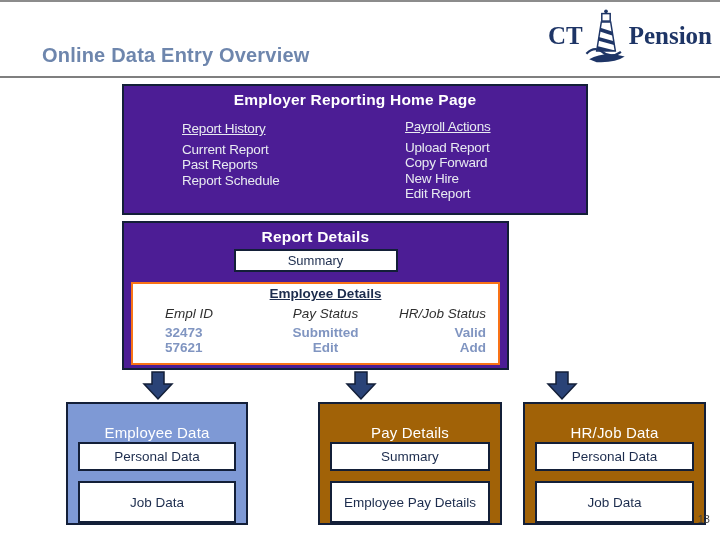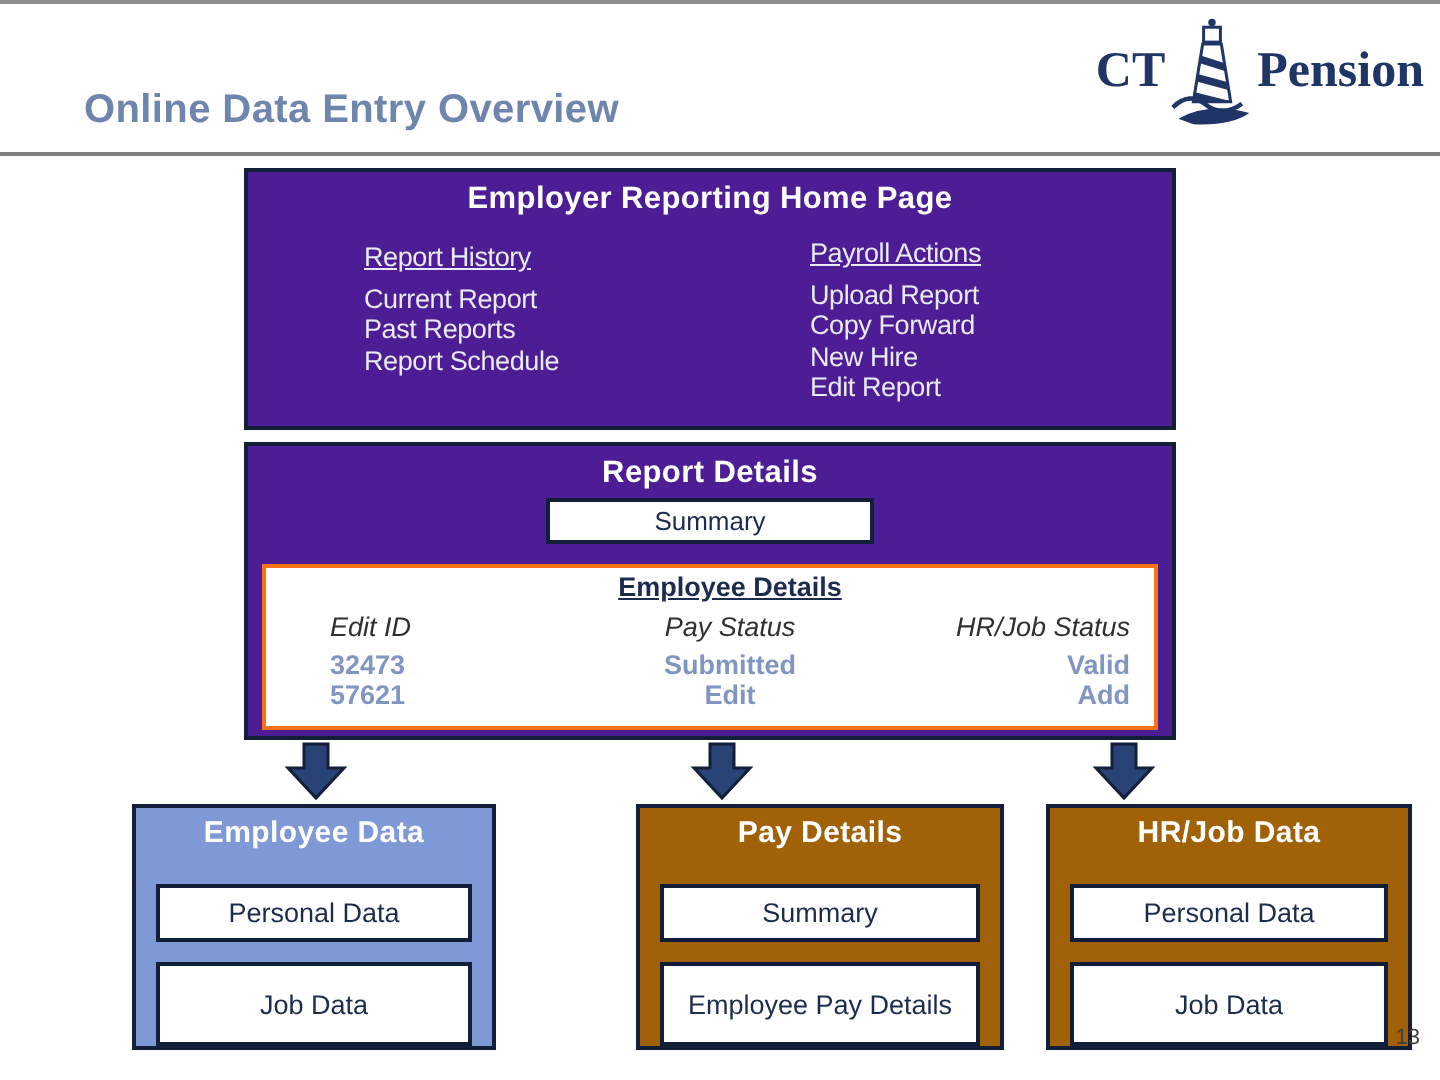--- a/index.html
+++ b/index.html
@@ -13,21 +13,21 @@
     color:#6e86ad;letter-spacing:.2px;white-space:nowrap;
   }
   .title-rule{position:absolute;top:76px;left:0;width:720px;height:0;border-top:2px solid #7f7f7f;}
   
   .logo{position:absolute;top:6px;right:8px;height:60px;display:flex;align-items:center;gap:3px;
         font-family:"Liberation Serif", serif;font-weight:bold;color:#1e3566;font-size:25px;}
   .logo .lh{width:44px;height:56px;margin:0 -2px;}
   
   .navy-box{position:absolute;background:#4c1d95;border:2px solid #131f38;box-sizing:border-box;}
   .box-home{left:122px;top:84px;width:466px;height:131px;}
-  .box-report{left:122px;top:221px;width:466px;height:149px;}
+  .box-report{left:122px;top:221px;width:387px;height:149px;}
   .navy-box h2{
     margin:0;text-align:center;padding-top:5px;font-size:15.5px;font-weight:bold;color:#ffffff;
     letter-spacing:.2px;
   }
   .link-group{position:absolute;font-size:13.5px;color:#e8ebf1;letter-spacing:-.2px;line-height:15.5px;}
   .lg-left{left:58px;top:35px;}
   .lg-right{left:281px;top:33px;}
   .link-group .grp-head{text-decoration:underline;margin-bottom:5px;cursor:pointer;}
   .link-group .lnk{cursor:pointer;}
   
@@ -52,21 +52,21 @@
   .ed-c1{text-align:left;}
   .ed-c2{text-align:center;}
   .ed-c3{text-align:right;}
   
   .arrow{position:absolute;top:371px;width:34px;height:30px;}
   
   .col{position:absolute;top:402px;height:123px;border:2px solid #131f38;box-sizing:border-box;}
   .col-light{background:#7e99d5;}
   .col-dark{background:#a16207;margin-left:48px;}
   .col .col-head{
-    padding-top:4px;text-align:center;font-size:15px;font-weight:bold;color:#ffffff;letter-spacing:.2px;
+    padding-top:20px;text-align:center;font-size:15px;font-weight:normal;color:#ffffff;letter-spacing:.2px;
   }
   .sub-box{
     position:absolute;left:10px;right:10px;background:#ffffff;border:2px solid #131f38;
     box-sizing:border-box;display:flex;align-items:center;justify-content:center;
     font-size:13.5px;color:#1c2c4d;text-align:center;line-height:15px;cursor:pointer;
   }
   .sub1{top:38px;height:29px;}
   .sub2{top:77px;height:42px;}
   .page-num{position:absolute;top:513px;right:10px;font-size:11px;color:#3f3f3f;}
 </style>
@@ -117,21 +117,21 @@
   </div>
 </div>
 
 <div class="navy-box box-report">
   <h2>Report Details</h2>
   <div class="summary-btn">Summary</div>
   <div class="emp-details">
     <div class="ed-title">Employee Details</div>
     <div class="ed-grid">
       <div class="ed-col ed-c1">
-        <div class="hdr">Edit ID</div>
+        <div class="hdr">Empl ID</div>
         <div class="val">32473</div>
         <div class="val">57621</div>
       </div>
       <div class="ed-col ed-c2">
         <div class="hdr">Pay Status</div>
         <div class="val">Submitted</div>
         <div class="val">Edit</div>
       </div>
       <div class="ed-col ed-c3">
         <div class="hdr">HR/Job Status</div>

